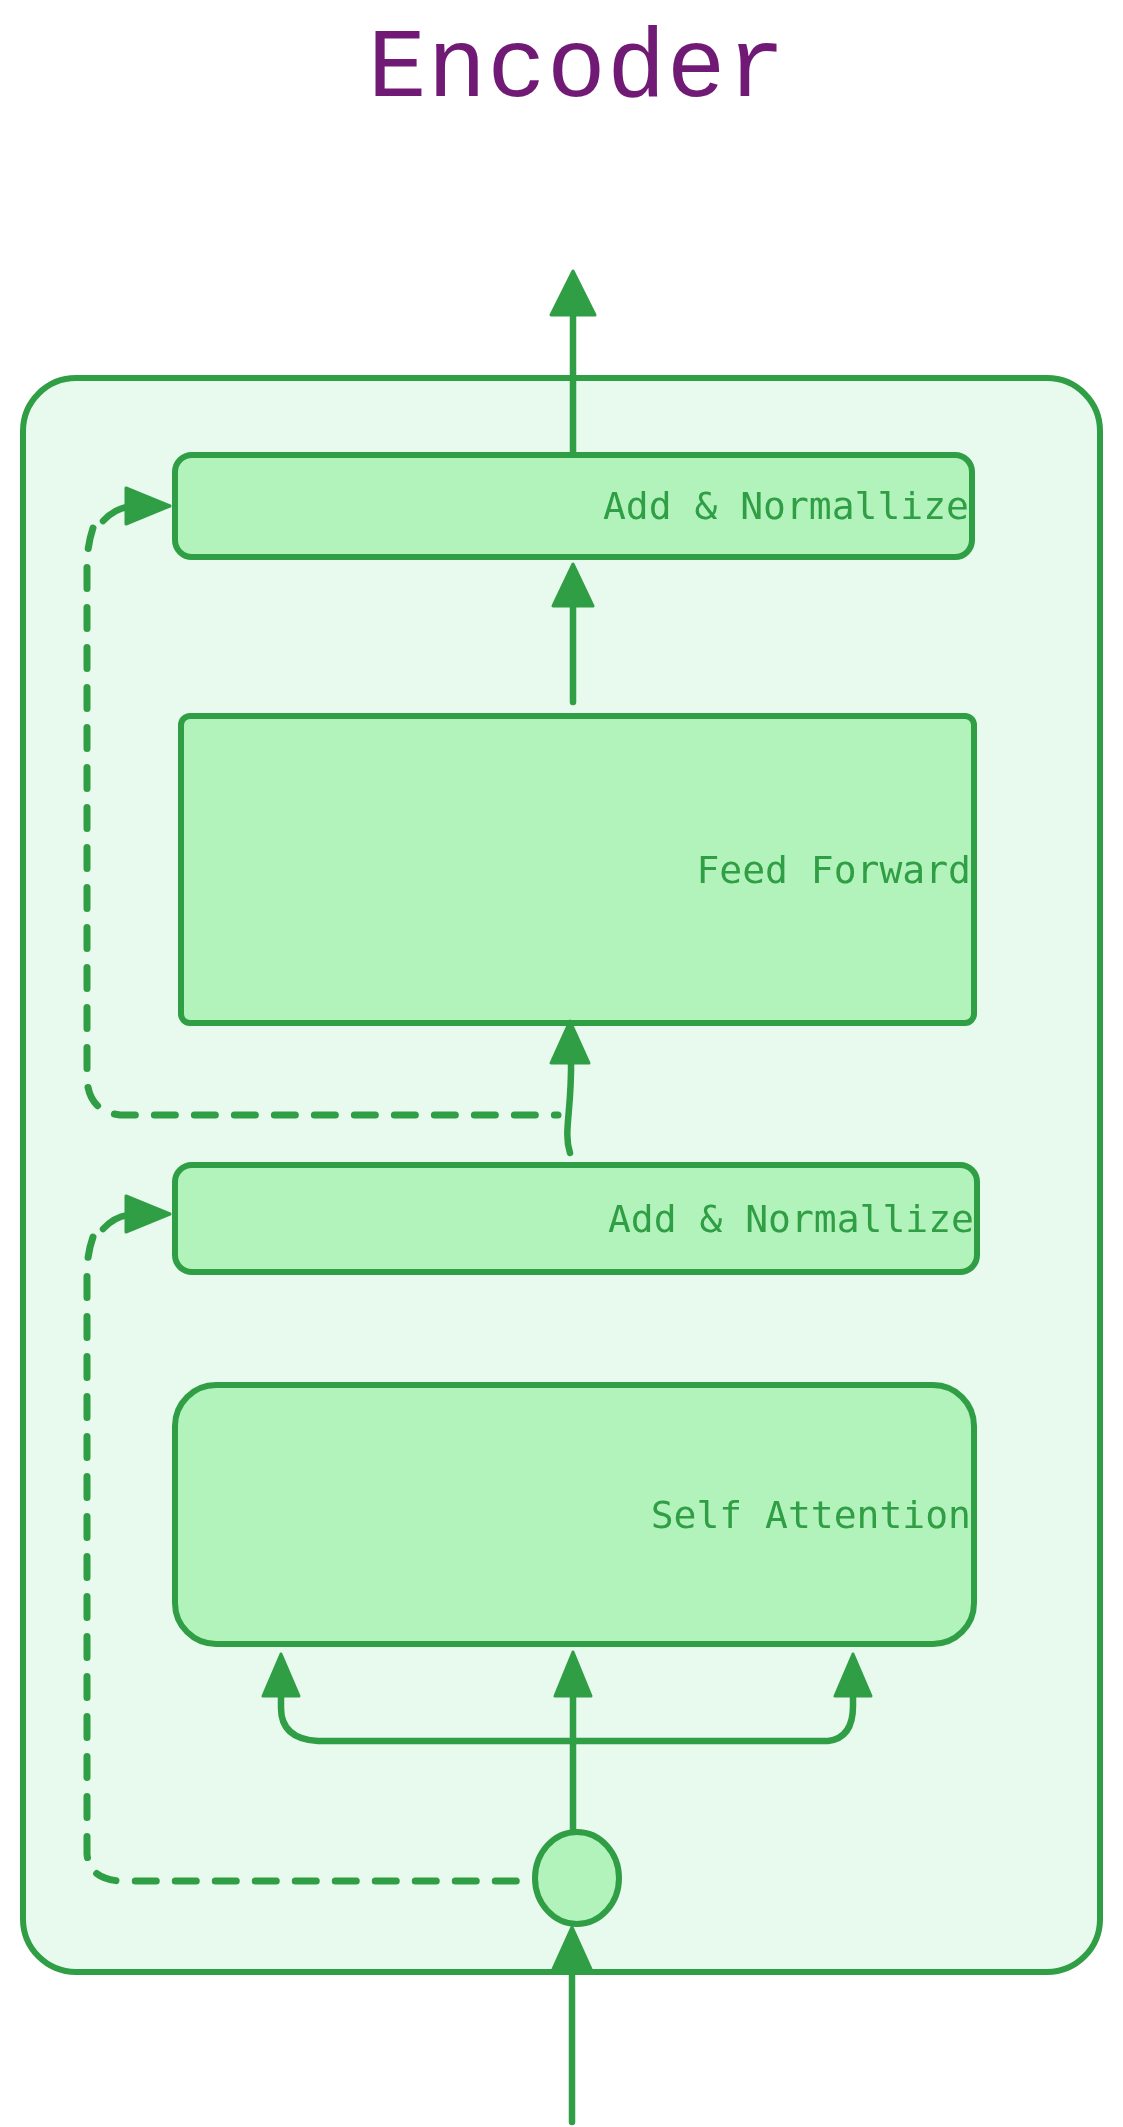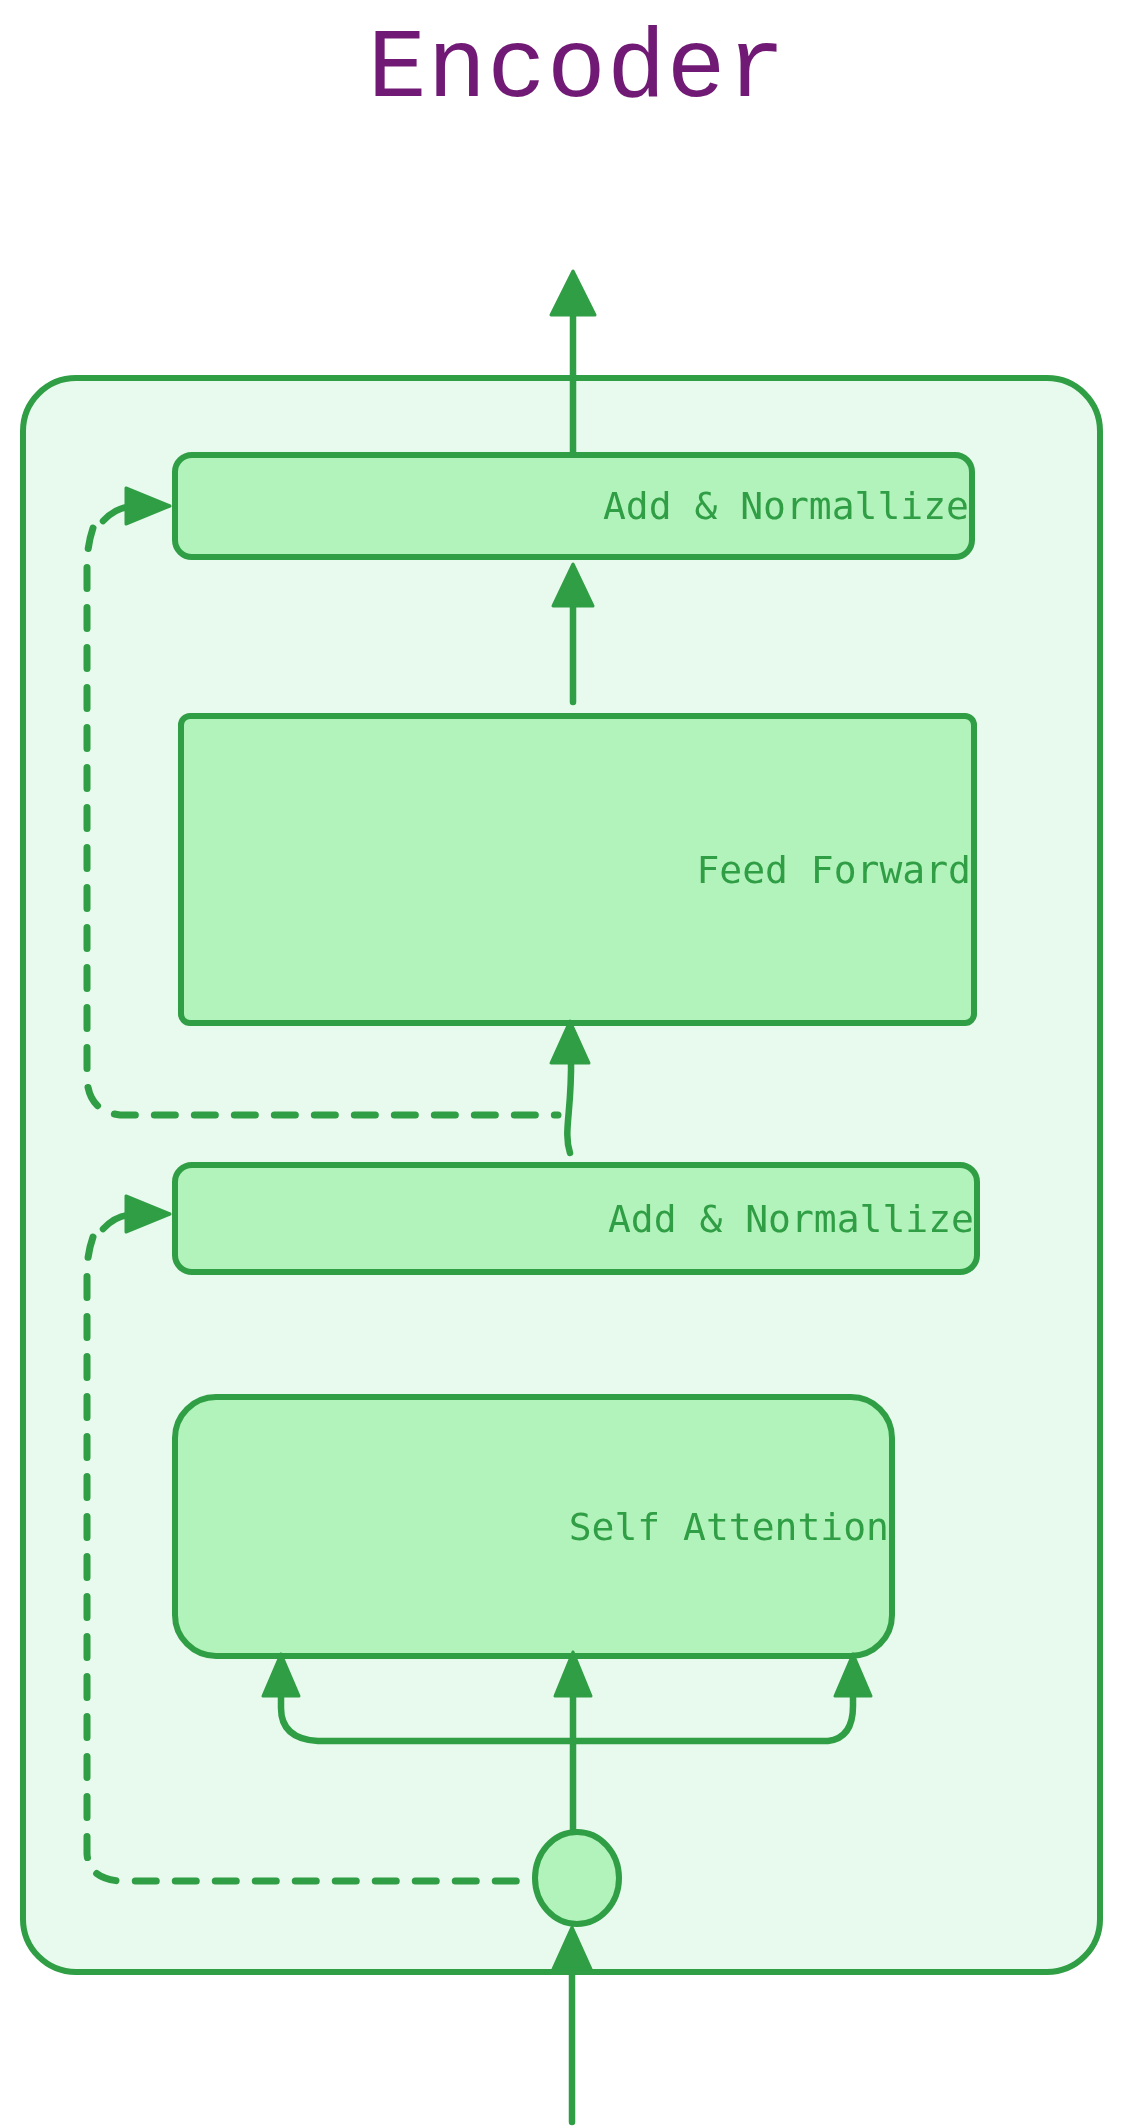--- a/index.html
+++ b/index.html
@@ -46,21 +46,21 @@
     align-items:center;
     justify-content:flex-end;
     color:#2f9e44;
     font-size:38px;
     z-index:2;
     white-space:nowrap;
   }
   .node-add-top   {left:172px; top:452px;  width:803px; height:108px; border-radius:20px;}
   .node-ff        {left:178px; top:700px;  width:799px; height:313px; border-radius:12px;margin-top:13px;}
   .node-add-bottom{left:172px; top:1162px; width:808px; height:113px; border-radius:20px;}
-  .node-sa        {left:172px; top:1382px; width:723px; height:265px; border-radius:44px;margin-top:12px;}
+  .node-sa        {left:172px; top:1382px; width:805px; height:265px; border-radius:44px;}
   .overlay{
     position:absolute;
     left:0; top:0;
     width:1123px;
     height:2127px;
     z-index:3;
     pointer-events:none;
   }
 </style>
 </head>

